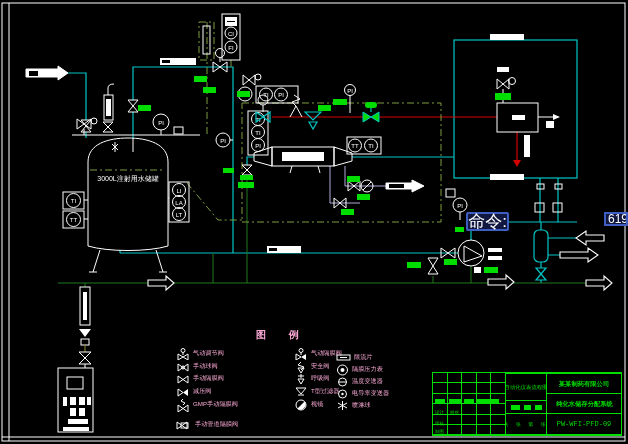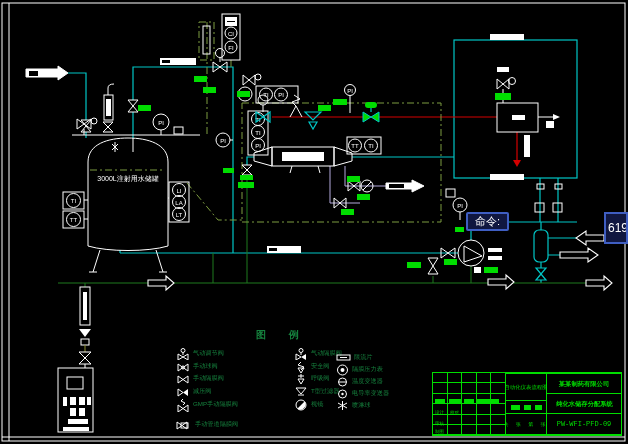--- a/index.html
+++ b/index.html
@@ -11,41 +11,41 @@
   .c-red{stroke:var(--line-red);fill:none;stroke-width:1.2;}
   .c-sig{stroke:var(--signal-olive);fill:none;stroke-width:1;stroke-dasharray:7 3 2 3;}
   .c-drain{stroke:var(--drain-green);fill:none;stroke-width:1;}
   .c-lav{stroke:#b4aade;fill:none;stroke-width:1;}
   .w{stroke:#fff;fill:none;stroke-width:1;}
   .wf{fill:#fff;stroke:none;}
   .tag{fill:var(--tag-green);stroke:none;}
   .arrowline{stroke:#fff;fill:#000;stroke-width:1.1;}
   .arrowfill{stroke:#fff;fill:#fff;stroke-width:1;}
   
-  #legend{position:absolute;left:168px;top:326px;width:240px;height:114px;color:#15803d;}
+  #legend{position:absolute;left:168px;top:326px;width:240px;height:114px;color:#f9a8d4;}
   #legend .ltitle{position:absolute;left:88px;top:2px;font-size:10px;font-weight:bold;letter-spacing:10px;white-space:nowrap;}
   .lrow{position:absolute;display:flex;align-items:center;gap:3px;height:11px;}
   .lrow .txt{font-size:6.5px;white-space:nowrap;transform:scale(.95);transform-origin:left center;}
   
   #tblock{position:absolute;left:432px;top:372px;width:190px;height:64px;border:1px solid var(--tb-green);box-sizing:border-box;color:var(--tb-green);}
   .tb-cell{position:absolute;border:1px solid var(--tb-green);box-sizing:border-box;display:flex;align-items:center;justify-content:center;overflow:hidden;}
   .tb-grid{position:absolute;left:0;top:0;width:73px;height:62px;
      background-image:repeating-linear-gradient(to bottom,transparent 0 9.4px,var(--tb-green) 9.4px 10.4px),
                       repeating-linear-gradient(to right,transparent 0 13.6px,var(--tb-green) 13.6px 14.6px);}
   .tb-chip{position:absolute;background:var(--tb-green);height:5px;}
   .tb-txt{font-size:6px;line-height:6px;white-space:nowrap;transform:scale(.9);}
   .tb-small{position:absolute;font-size:5px;line-height:5px;white-space:nowrap;color:var(--tb-green);transform:scale(.9);transform-origin:left top;}
   
   #cmd-prompt{position:absolute;left:466px;top:212px;width:43px;height:19px;background:var(--prompt-bg);
       border:2px solid var(--prompt-border);border-radius:2px;box-sizing:border-box;color:#fff;
-      font-size:11px;display:flex;align-items:center;justify-content:center;}
+      font-size:17px;display:flex;align-items:center;justify-content:center;}
   #cmd-x{position:absolute;left:513px;top:209px;width:86px;height:24px;background:var(--sel-blue);
       border:2px solid var(--input-border);box-sizing:border-box;color:#fff;font-size:13.5px;
       display:flex;align-items:center;justify-content:center;white-space:nowrap;}
-  #cmd-y{position:absolute;left:604px;top:212px;width:24px;height:32px;background:var(--prompt-bg);
+  #cmd-y{position:absolute;left:604px;top:212px;width:24px;height:14px;background:var(--prompt-bg);
       border:2px solid var(--prompt-border);box-sizing:border-box;color:#fff;font-size:12px;
       display:flex;align-items:center;padding-left:2px;overflow:hidden;white-space:nowrap;}
 </style>
 </head>
 <body>
 
 <div id="stage">
 
 <svg width="628" height="444" viewBox="0 0 628 444">
 

